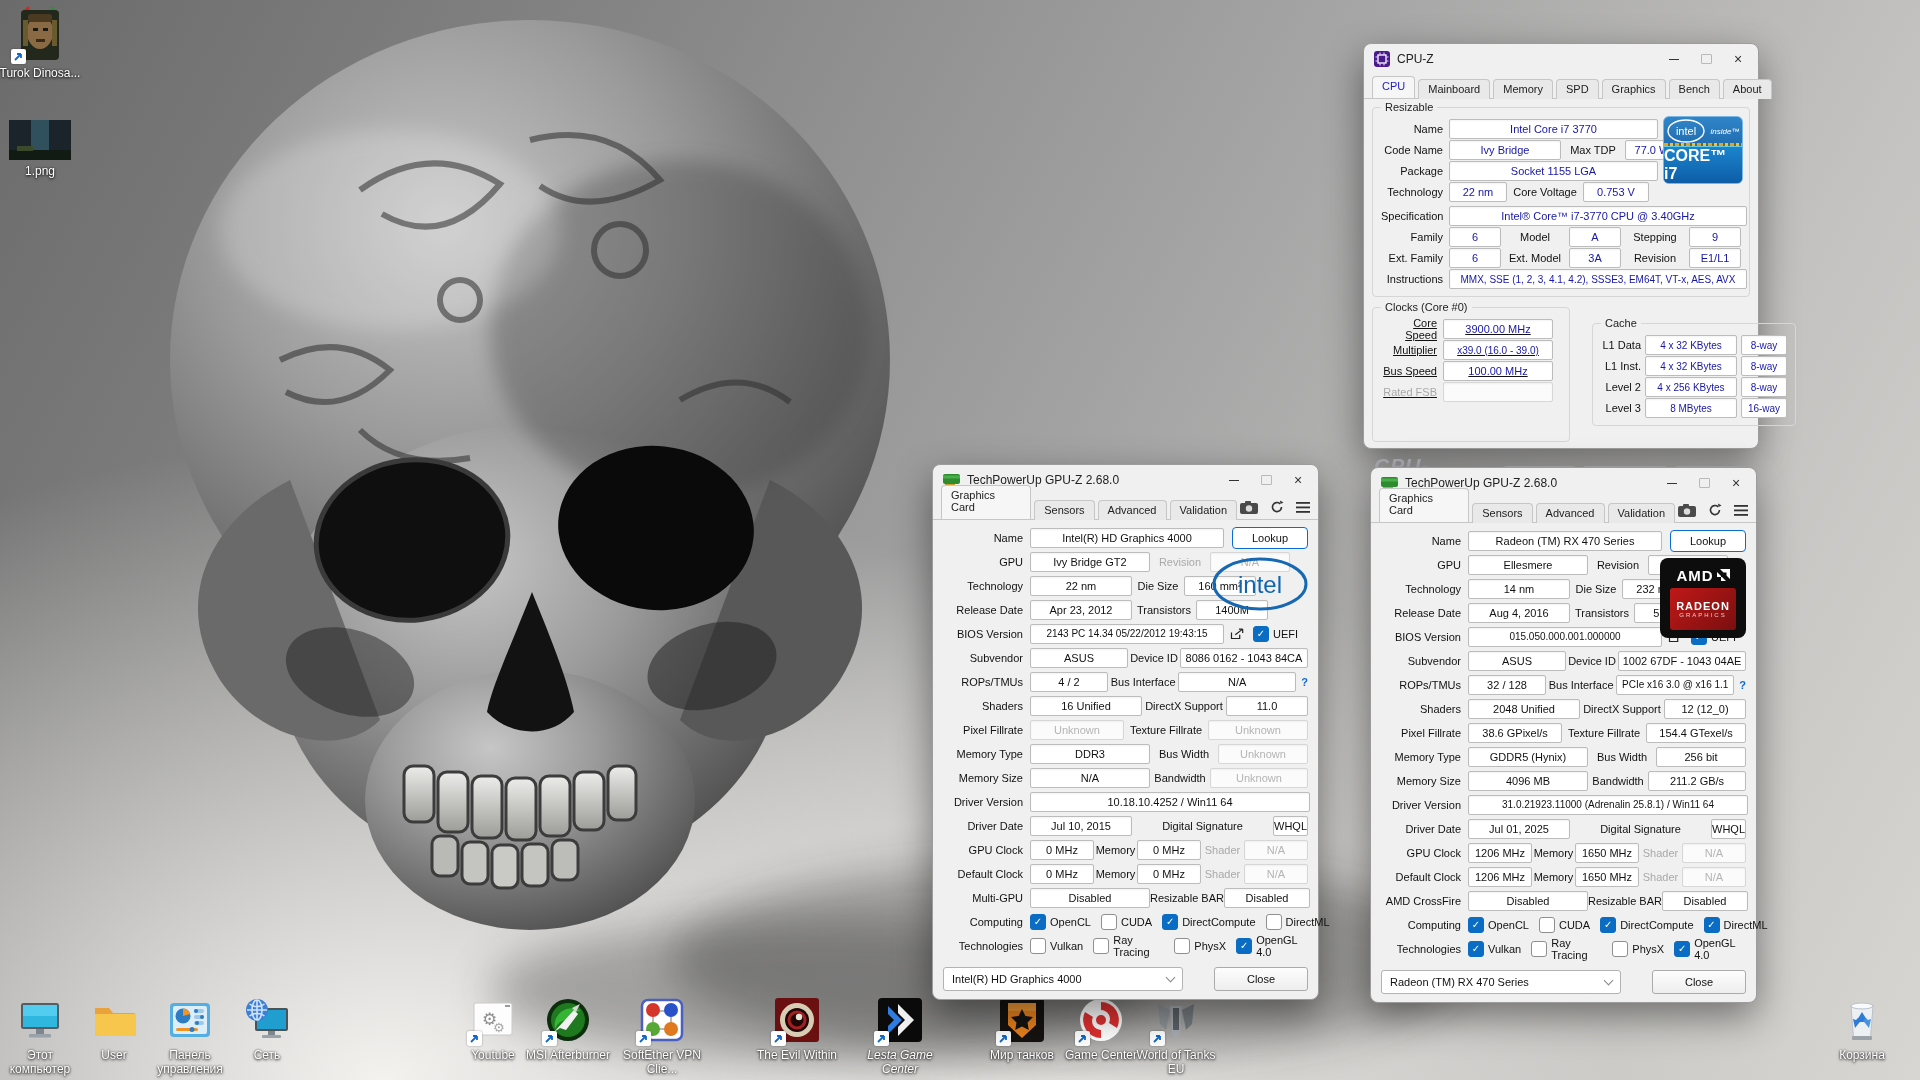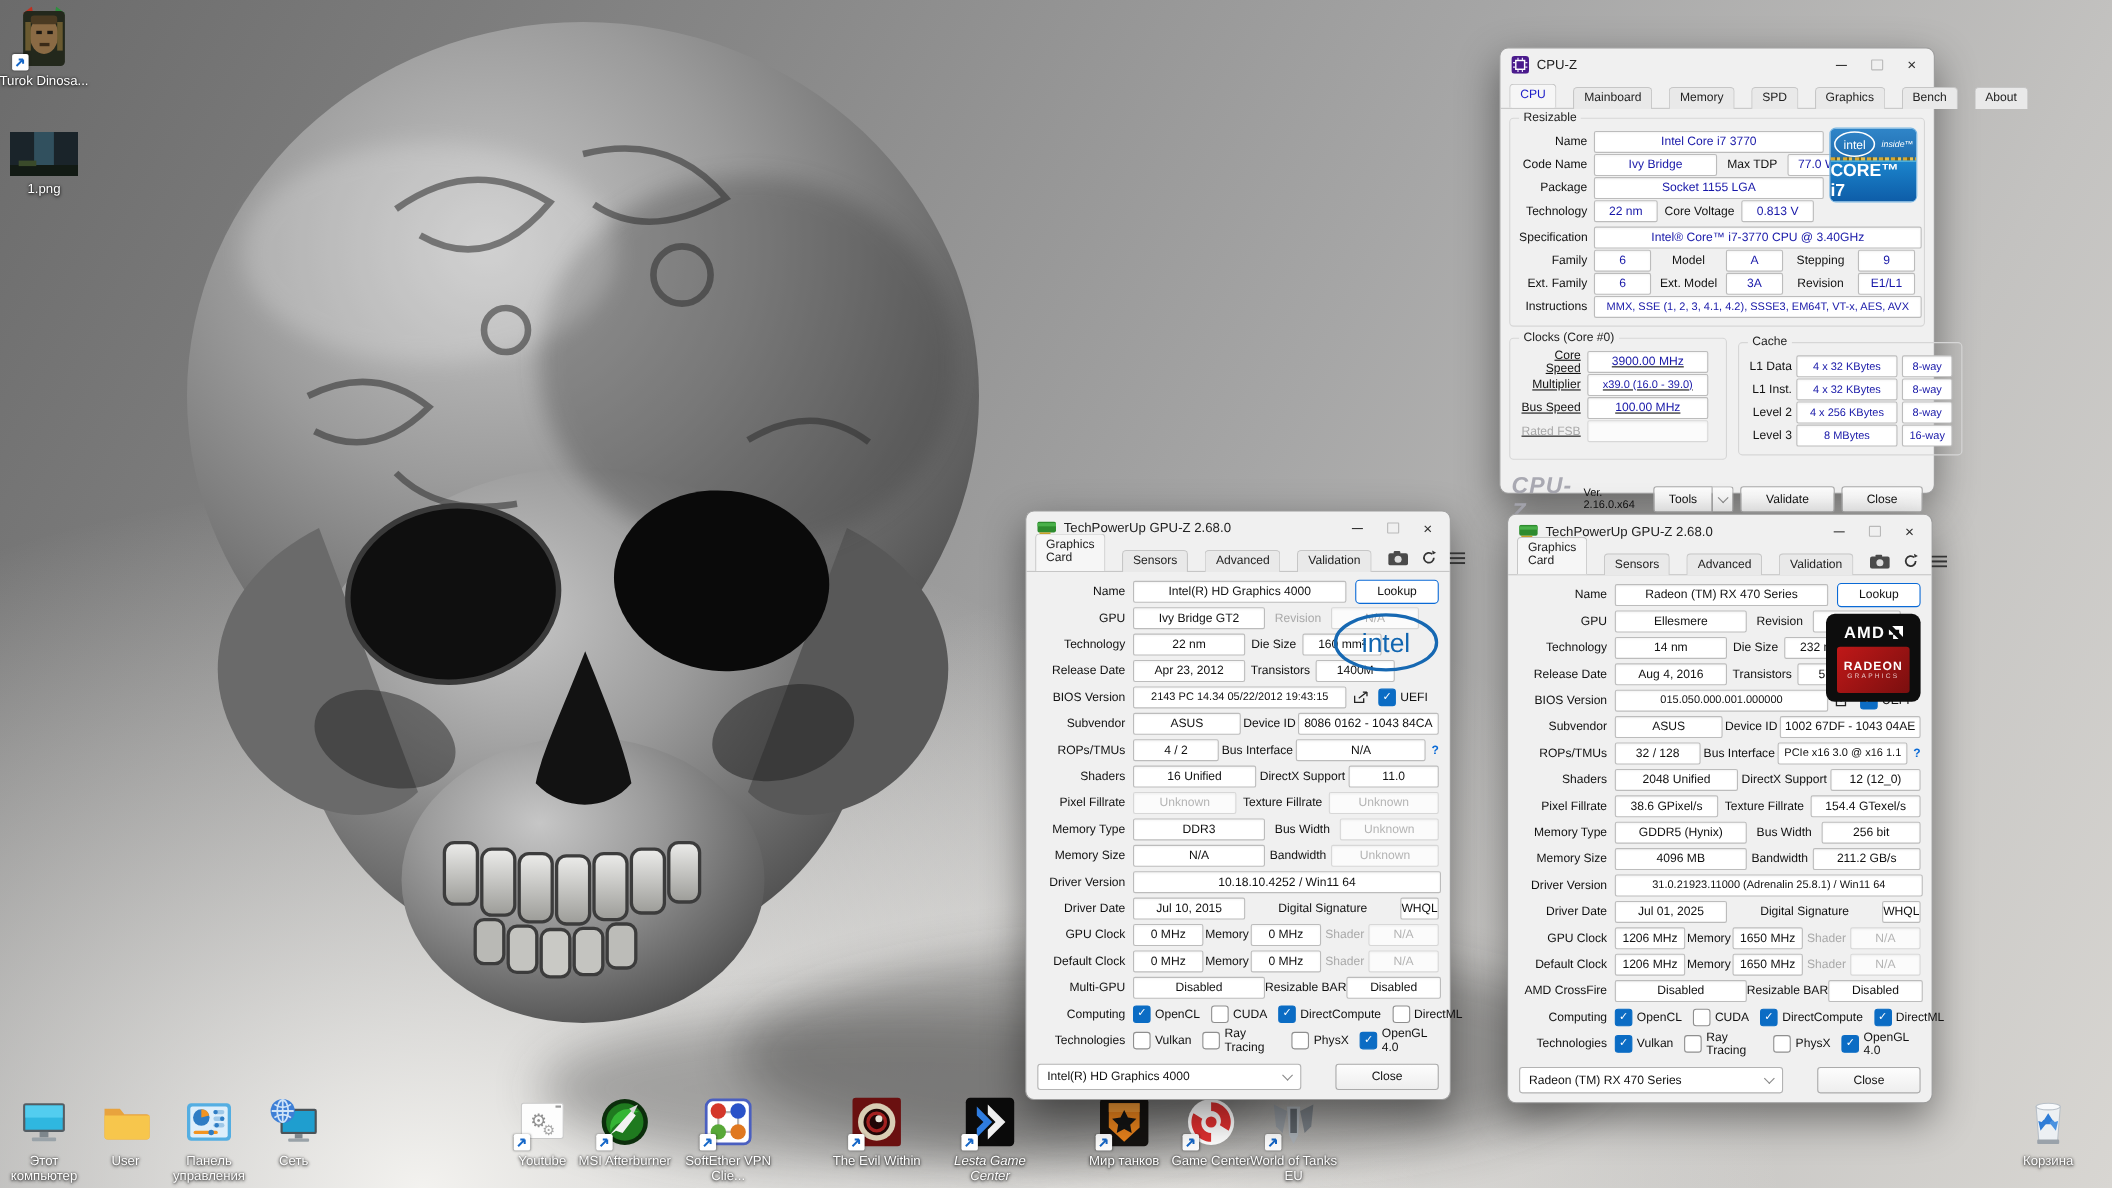--- a/index.html
+++ b/index.html
@@ -35,21 +35,21 @@
   .w40{width:40px}.w44{width:44px}.w50{width:50px}.w52{width:52px}.w56{width:56px}
   .w60{width:60px}.w62{width:62px}.w64{width:64px}.w70{width:70px}.w76{width:76px}
   .w80{width:80px}.w84{width:84px}.w88{width:88px}.w90{width:90px}.w92{width:92px}
   .w96{width:96px}.w98{width:98px}.w100{width:100px}.w110{width:110px}.w116{width:116px}
   .w118{width:118px}.w126{width:126px}.w192{width:192px}.w207{width:207px}.w278{width:278px}.w296{width:296px}
   .sm{font-size:10px}
   
   .tabs{display:flex;align-items:flex-end;padding:0 8px;position:relative;height:24px;
     border-bottom:1px solid #c6c6c6;margin-bottom:8px;}
   .tab{padding:3px 9px 4px;border:1px solid #c6c6c6;border-bottom:none;border-radius:4px 4px 0 0;
-    margin-right:15px;background:#e9e9e9;position:relative;top:1px;color:#222;}
+    margin-right:3px;background:#e9e9e9;position:relative;top:1px;color:#222;}
   .tab.act{background:#f6f6f6;top:0;padding-bottom:6px;}
   #cpuz .tab.act{color:#1d1dc8;}
   .ttools{margin-left:auto;display:flex;align-items:center;gap:12px;padding-bottom:5px;}
   
   .cfld{color:#1717a8;}
   .grp{border:1px solid #d6d6d6;border-radius:4px;position:relative;padding:12px 8px 5px;margin:0 8px 10px;}
   .gt{position:absolute;top:-7px;left:8px;background:#f0f0f0;padding:0 4px;font-size:11px;color:#222;}
   .crow{display:flex;align-items:center;height:18px;margin-bottom:3px;}
   .clb{width:62px;flex:none;text-align:right;padding-right:6px;}
   .cpu-badge{position:absolute;right:6px;top:8px;width:78px;height:66px;border-radius:6px;
@@ -467,21 +467,21 @@
           <span class="fld cfld w52">77.0 W</span>
         </div>
       <div class="crow">
           <span class="clb">Package</span>
           <span class="fld cfld w207">Socket 1155 LGA</span>
         </div>
       <div class="crow">
           <span class="clb">Technology</span>
           <span class="fld cfld w56">22 nm</span>
           <span class="ml w76" style="flex:none">Core Voltage</span>
-          <span class="fld cfld w64">0.813 V</span>
+          <span class="fld cfld w64">0.753 V</span>
         </div>
       <div class="crow" style="margin-top:6px;">
           <span class="clb">Specification</span>
           <span class="fld cfld w296">Intel® Core™ i7-3770 CPU @ 3.40GHz</span>
         </div>
       <div class="crow">
           <span class="clb">Family</span>
           <span class="fld cfld w50">6</span>
           <span class="ml">Model</span>
           <span class="fld cfld w50">A</span>
@@ -515,21 +515,21 @@
           </div>
         <div class="crow">
             <span class="clb" style="width:56px">Bus Speed</span>
             <span class="fld cfld" style="width:108px">100.00 MHz</span>
           </div>
         <div class="crow">
             <span class="clb dislb" style="width:56px">Rated FSB</span>
             <span class="fld disfld" style="width:108px"></span>
           </div>
       </div>
-      <div class="grp" style="margin:4px;flex:1;">
+      <div class="grp" style="margin:16px;flex:1;">
         <span class="gt">Cache</span>
         <div class="crow">
             <span class="clb" style="width:40px;padding-right:4px">L1 Data</span>
             <span class="fld cfld sm w90">4 x 32 KBytes</span>
             <span class="fld cfld sm w44" style="margin-left:4px">8-way</span>
           </div>
         <div class="crow">
             <span class="clb" style="width:40px;padding-right:4px">L1 Inst.</span>
             <span class="fld cfld sm w90">4 x 32 KBytes</span>
             <span class="fld cfld sm w44" style="margin-left:4px">8-way</span>

